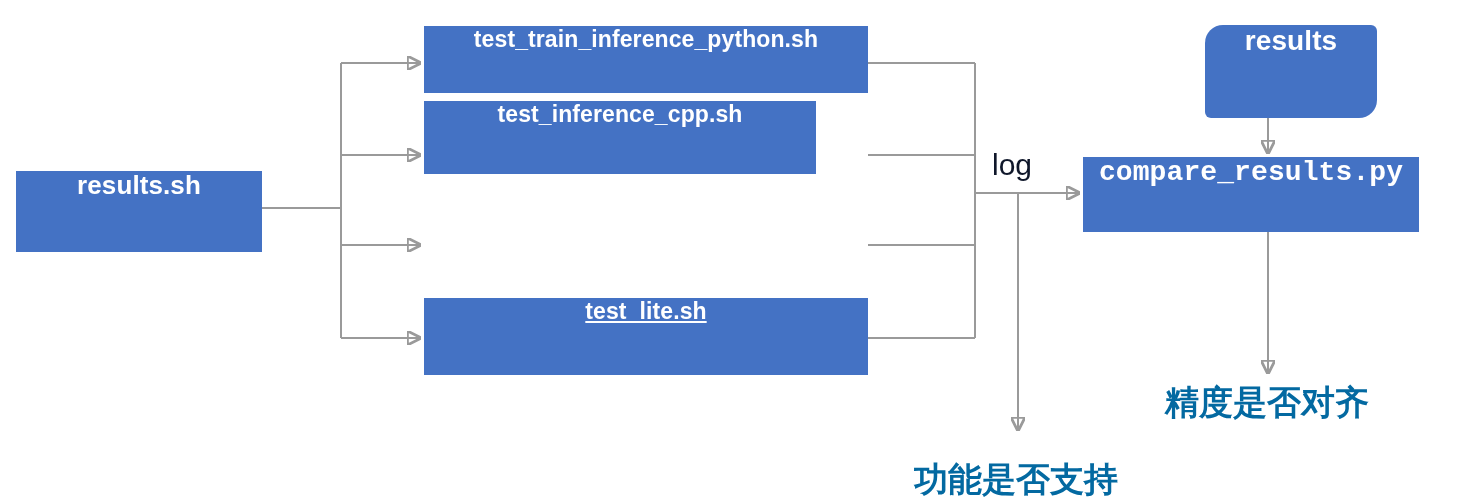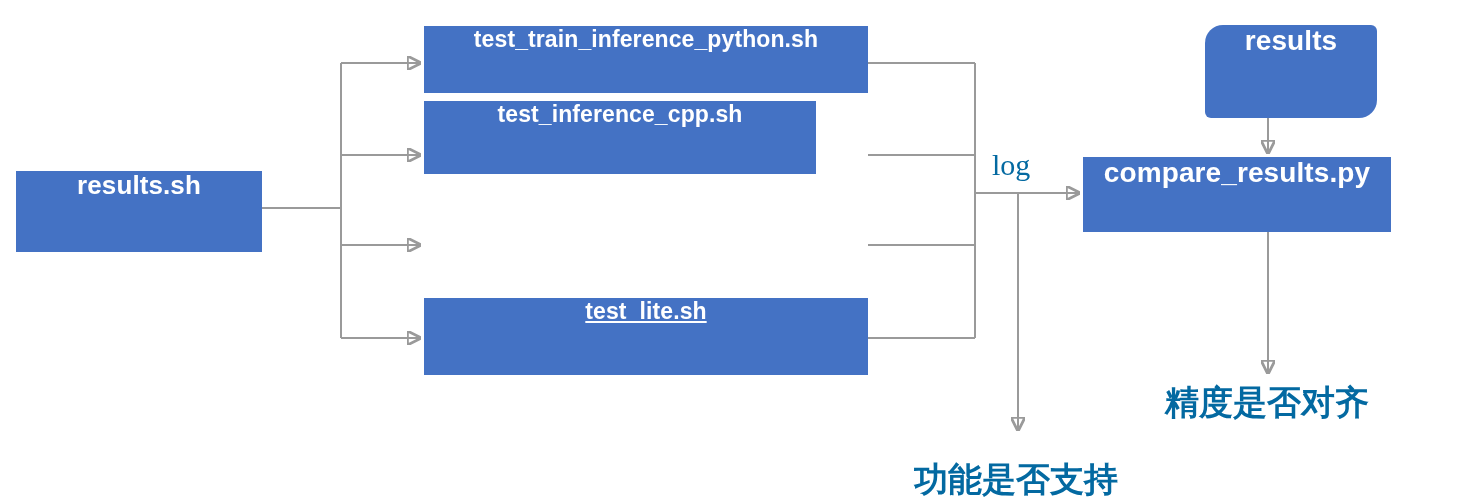--- a/index.html
+++ b/index.html
@@ -31,25 +31,24 @@
   }
   .node.blue {
     background: #4472C4;
   }
   .node.rounded {
     border-radius: 18px 6px 18px 6px;
     margin-left: 22px;
   }
   .label-plain {
     position: absolute;
-    color: #0369a1;
+    color: #0f172a;
     font-weight: normal;
     white-space: nowrap;
     user-select: none;
-    font-family: Liberation Serif, serif;
   }
   .label-red {
     position: absolute;
     color: #0369a1;
     font-weight: bold;
     white-space: nowrap;
     user-select: none;
   }
   svg.wires {
     position: absolute;
@@ -117,21 +116,21 @@
   <div class="node blue" style="left:424px; top:298px; width:444px; height:77px; font-size:23px;text-decoration:underline;">
     <span>test_lite.sh</span>
   </div>
 
   <div class="label-plain" style="left:992px; top:148px; font-size:30px;">log</div>
 
   <div class="node blue rounded" style="left:1183px; top:25px; width:172px; height:93px; font-size:28px;">
     <span>results</span>
   </div>
 
-  <div class="node blue" style="left:1083px; top:157px; width:308px; height:75px; font-size:28px;">
+  <div class="node blue" style="left:1083px; top:157px; width:336px; height:75px; font-size:28px;font-family:Liberation Mono, monospace;">
     <span>compare_results.py</span>
   </div>
 
   <div class="label-red" style="left:914px; top:457px; font-size:34px;">功能是否支持</div>
 
   <div class="label-red" style="left:1165px; top:380px; font-size:34px;">精度是否对齐</div>
 
 </div>
 
 </body></html>

